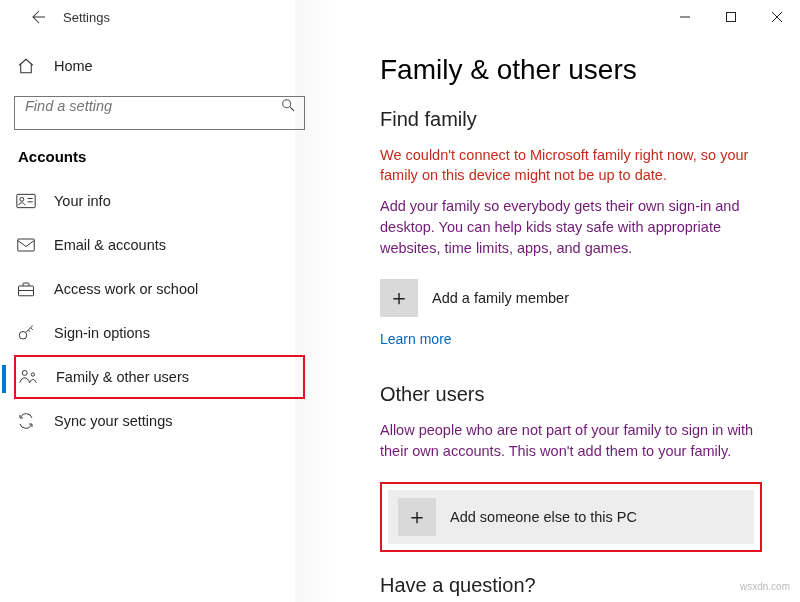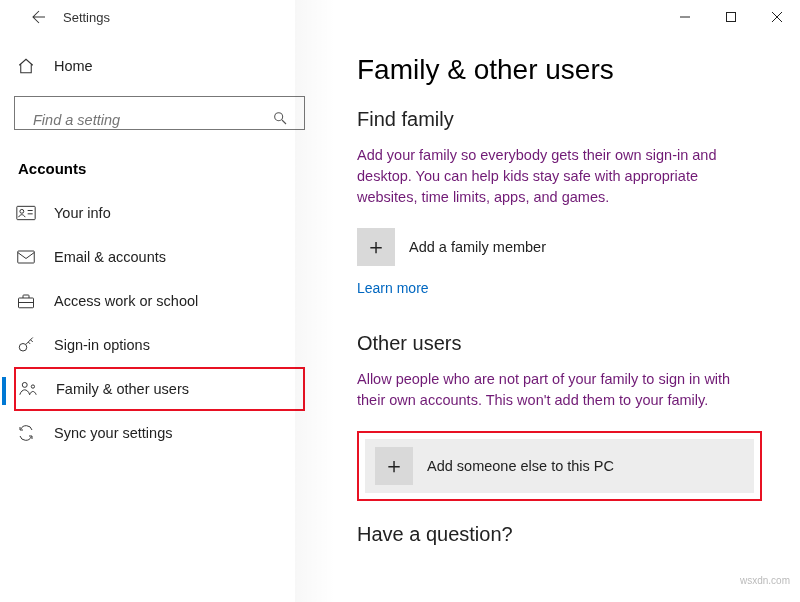--- a/index.html
+++ b/index.html
@@ -42,20 +42,21 @@
     display:flex; align-items:center; justify-content:center;
     font-size: 13px;
     color:#222;
     font-family: "Segoe UI Symbol", "Segoe UI", sans-serif;
   }
 
   
   .app {
     display:flex;
     height: calc(602px - 34px);
+    gap: 23px;
   }
   .sidebar {
     width: 335px;
     padding: 10px 30px 10px 14px;
     position: relative;
   }
   .sidebar::after {
     content:"";
     position:absolute;
     top:-34px; right:0;
@@ -90,25 +91,25 @@
   .nav-label { margin-left: 16px; }
   .nav-item.selected::before {
     content:"";
     position:absolute;
     left:-14px; top:8px;
     width:4px; height:28px;
     background:#0078d4;
   }
   .searchbox {
     display:flex;
-    align-items:flex-end;
+    align-items:flex-start;
     border:1px solid #777;
     height: 34px;
-    margin: 8px 0 30px 0;
-    padding: 0 16px;
+    margin: 8px 0 18px 0;
+    padding: 0 8px;
   }
   .searchbox input {
     border:none; outline:none;
     flex:1;
     font-size:14.5px;
     font-style:italic;
     color:#555;
     background:transparent;
   }
   .section-head {
@@ -160,21 +161,21 @@
     padding: 8px 10px;
     margin-bottom:0;
   }
   .link { color:#0067c0; font-size:14px; display:inline-block; margin-bottom:36px; }
   .red-wrap {
     border:2px solid #e81123;
     padding: 6px;
     margin-bottom: 22px;
   }
   .watermark {
-    position:absolute; right:10px; bottom:16px;
+    position:absolute; right:10px; bottom:10px;
     font-size:10px; color:#bbb;
   }
 </style>
 </head>
 <body>
 
 <div class="titlebar">
   <div class="back-btn">
     <svg width="18" height="18" viewBox="0 0 24 24" fill="none" stroke="#333" stroke-width="1.4">
         <path d="M12 4 L4 12 L12 20 M4 12 H20"></path>
@@ -290,20 +291,21 @@
           </svg>
       </span>
       <span class="nav-label">Sync your settings</span>
     </div>
   </div>
 
   <div class="main">
     <h1 class="page-title">Family &amp; other users</h1>
 
     <h2 class="section-title">Find family</h2>
+    <p class="error-text">We couldn't connect to Microsoft family right now, so your family on this device might not be up to date.</p>
     <p class="body-text">Add your family so everybody gets their own sign-in and desktop. You can help kids stay safe with appropriate websites, time limits, apps, and games.</p>
 
     <div class="add-row">
       <div class="plus-tile">＋</div>
       <span>Add a family member</span>
     </div>
 
     <a class="link">Learn more</a>
 
     <h2 class="section-title">Other users</h2>

